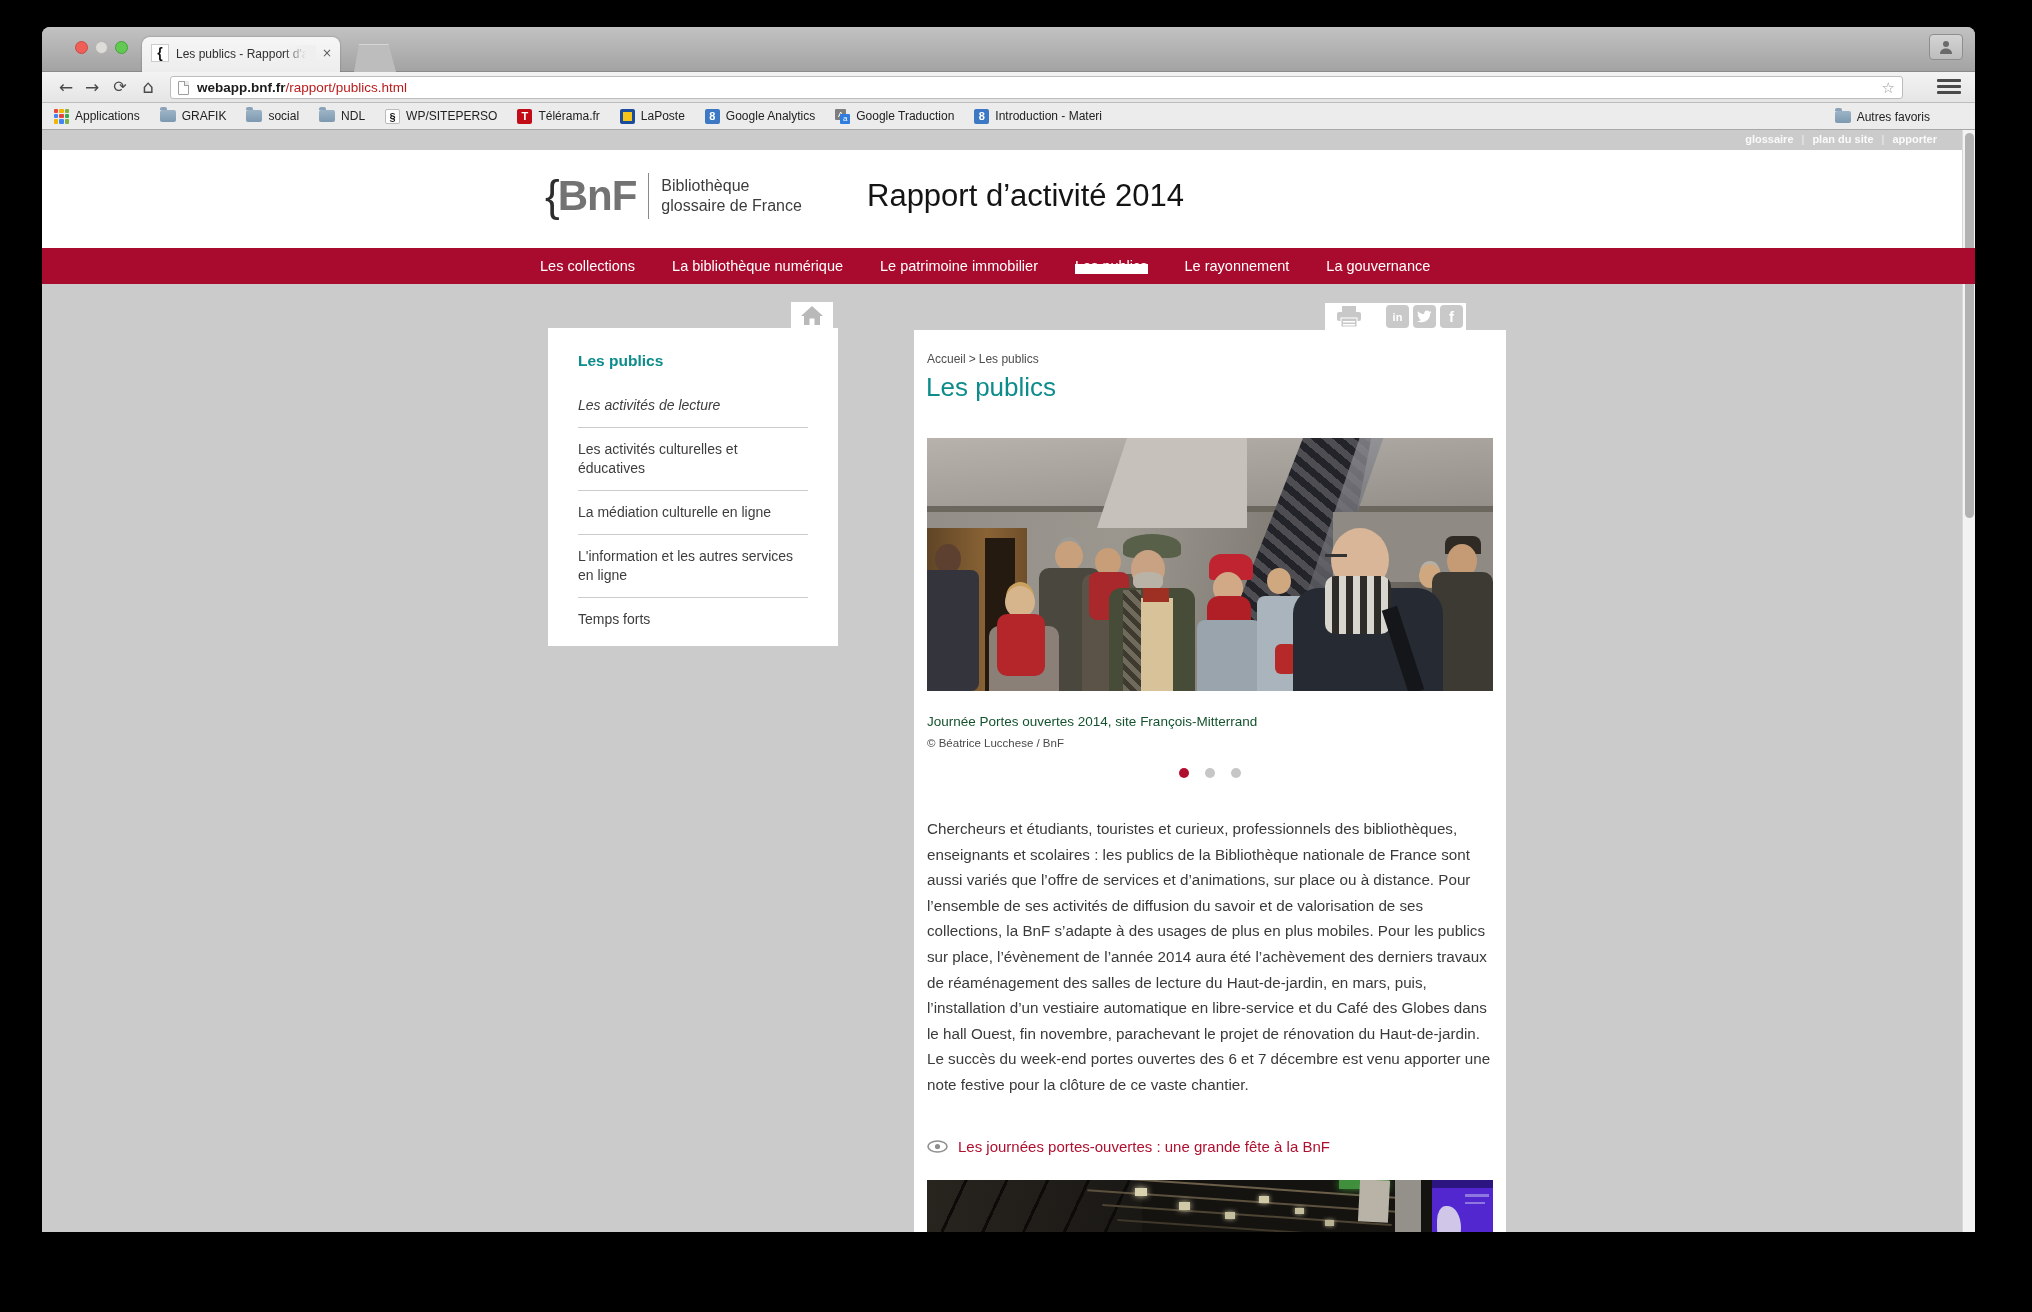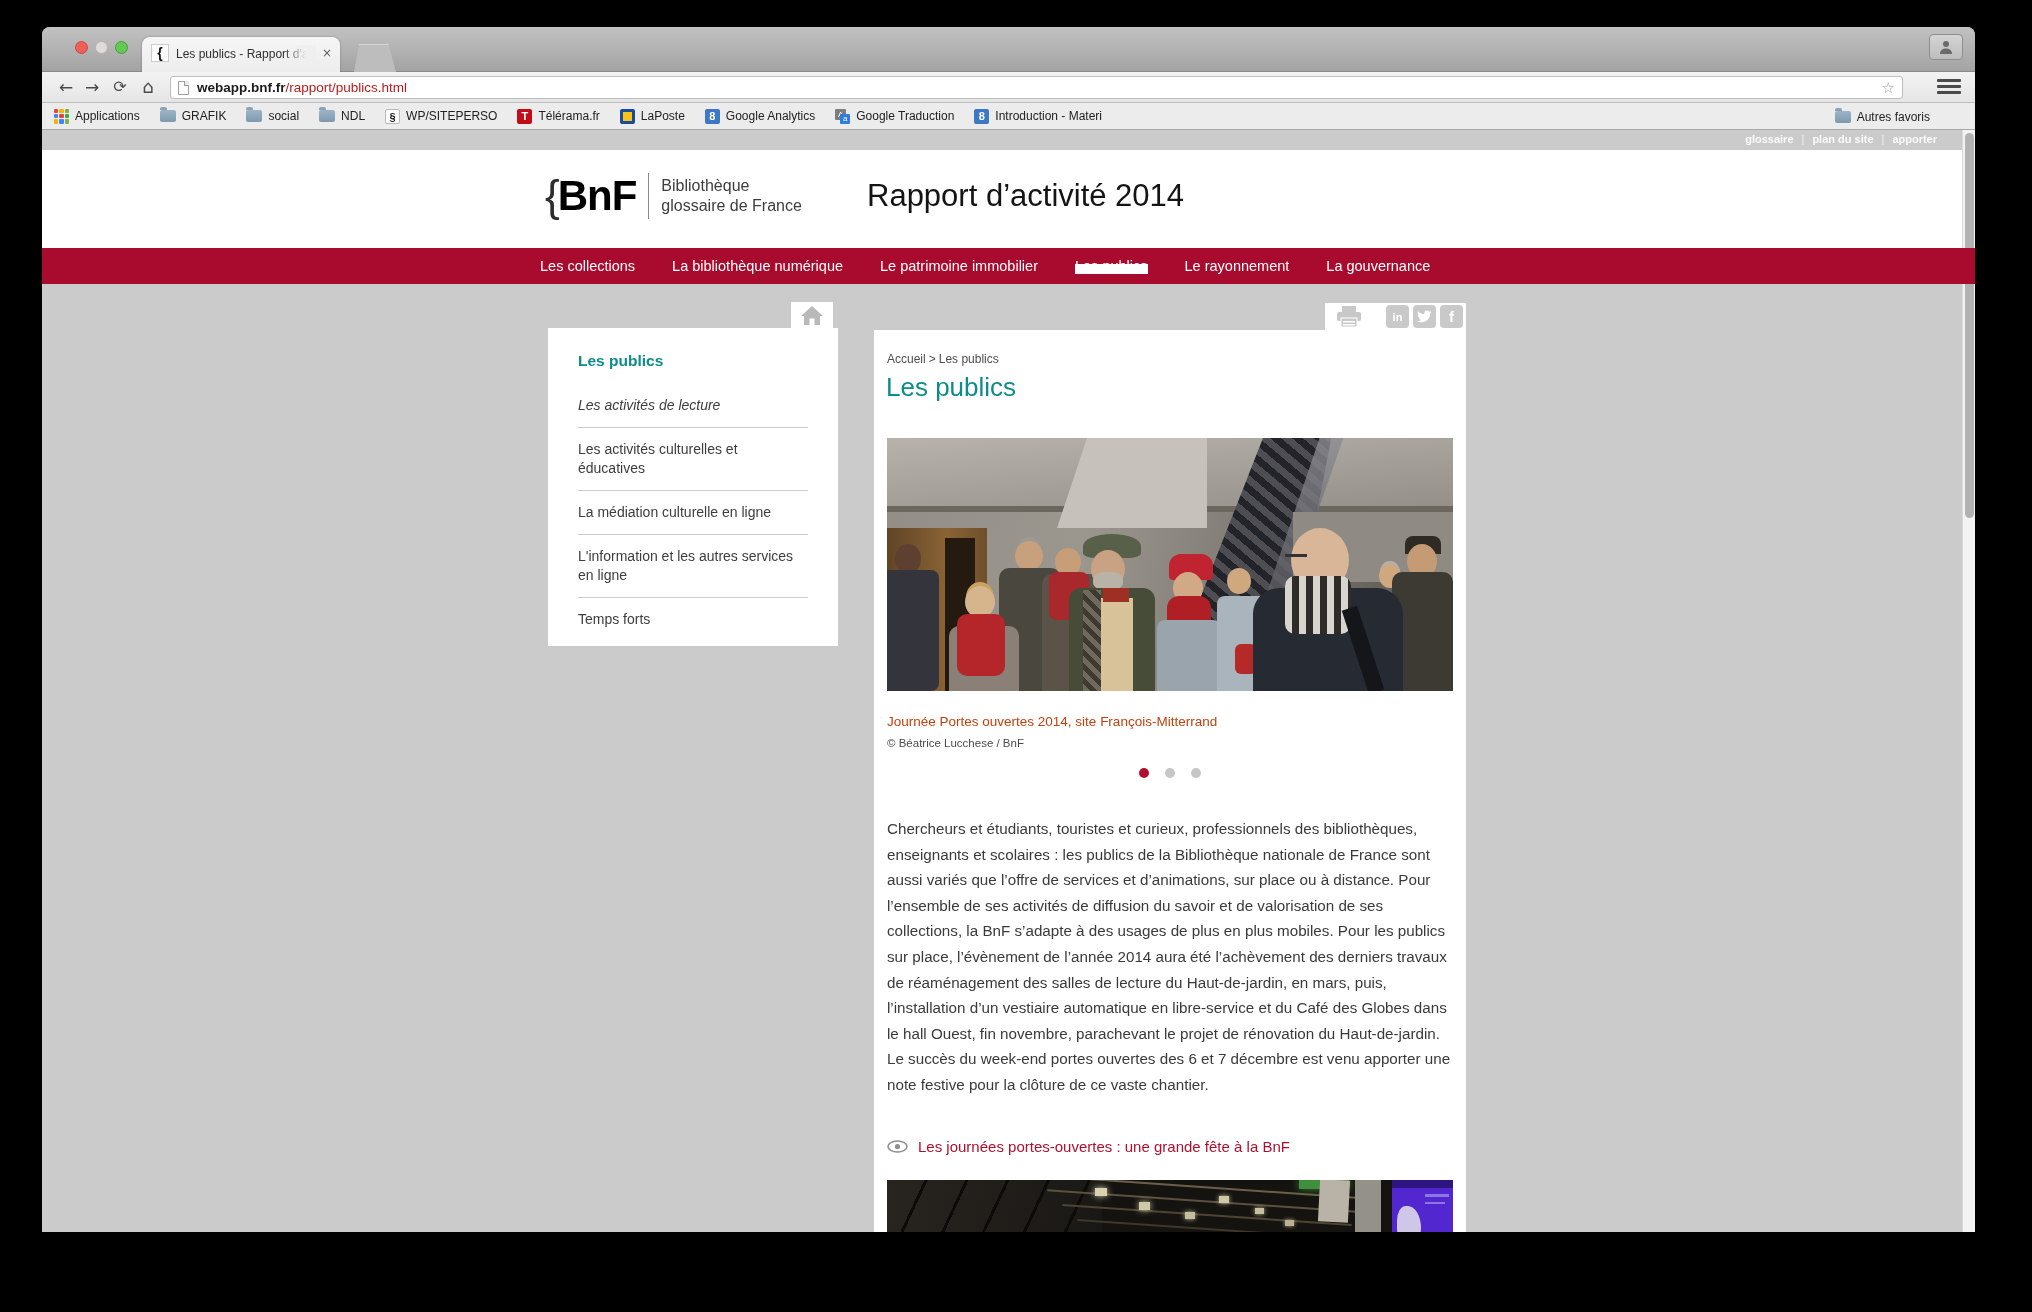--- a/index.html
+++ b/index.html
@@ -57,21 +57,21 @@
   .scrolltrack{position:absolute;right:0;top:0;width:13px;height:100%;background:#f3f3f3;border-left:1px solid #d8d8d8;}
   .scrollthumb{position:absolute;left:2px;top:3px;width:9px;height:385px;background:#b2b2b2;border-radius:5px;}
 
   .utilbar{position:absolute;left:0;top:0;width:100%;height:20px;text-align:right;padding-right:32px;font-size:11px;font-weight:bold;color:#fafafa;line-height:18px;}
   .utilbar span{margin:0 6px;}
   .utilbar .sep{margin:0 2px;color:#eee;font-weight:normal;}
 
   .siteheader{position:absolute;left:0;top:20px;width:100%;height:98px;background:#fff;}
   .logo{position:absolute;left:503px;top:22px;display:flex;align-items:center;}
   .logo .brk{font-size:44px;font-weight:500;color:#2d2d2d;letter-spacing:-2px;line-height:48px;}
-  .logo .bnf{font-size:42px;font-weight:600;color:#000000;letter-spacing:-1px;line-height:48px;margin-right:12px;}
+  .logo .bnf{font-size:42px;font-weight:600;color:#737373;letter-spacing:-1px;line-height:48px;margin-right:12px;}
   .logo .vline{width:1px;height:46px;background:#8a8a8a;margin-right:12px;}
   .logo .sub{font-size:16px;color:#3d3d3d;line-height:20px;}
   .report-title{position:absolute;left:825px;top:28px;font-size:31px;color:#141414;text-align:center;}
 
   .rednav{position:absolute;left:0;top:118px;width:100%;height:36px;background:#a80b2d;z-index:3;}
   .rednav .wrap{position:absolute;left:498px;top:0;display:flex;gap:37px;height:20px;}
   .nav-item{position:relative;color:#fff;font-size:14.5px;line-height:36px;white-space:nowrap;}
   .nav-item.active:after{content:"";position:absolute;left:0;right:0;bottom:-6px;height:10px;background:#fff;}
 
   .sidebar{position:absolute;left:506px;top:198px;width:290px;height:318px;background:#fff;padding:20px 30px 0 30px;}
@@ -80,30 +80,30 @@
   .sb-item.first{border-top:none;font-style:italic;}
   .homebox{position:absolute;left:749px;top:172px;width:42px;height:27px;background:#fff;display:flex;align-items:center;justify-content:center;}
 
   .icontab{position:absolute;left:1283px;top:173px;width:141px;height:27px;background:#fff;display:flex;align-items:center;}
   .icontab .printer{margin-left:11px;}
   .socials{position:absolute;right:3px;top:2px;display:flex;gap:4px;}
   .socbox{width:23px;height:23px;background:#c9c9c9;border-radius:4px;color:#fff;text-align:center;display:flex;align-items:center;justify-content:center;}
   .socbox.lin{font-size:11px;font-weight:bold;}
   .socbox.fb{font-size:15px;font-weight:bold;}
 
-  .mainpanel{position:absolute;left:832px;top:200px;width:592px;height:920px;background:#fff;padding:0 13px;}
+  .mainpanel{position:absolute;left:872px;top:200px;width:592px;height:920px;background:#fff;padding:0 13px;}
   .crumb{position:absolute;left:13px;top:22px;font-size:12px;color:#4d4d4d;}
   .crumb .sep{margin:0 3px;}
   .page-title{position:absolute;left:12px;top:42px;font-size:26px;color:#0d8c8c;}
 
   .photo1{position:absolute;left:13px;top:108px;width:566px;height:253px;overflow:hidden;background:linear-gradient(100deg,#928e87 0%,#9b978f 35%,#7d7972 65%,#56524b 100%);}
   .photo2{position:absolute;left:13px;top:850px;width:566px;height:110px;overflow:hidden;background:#151310;}
   .ab{position:absolute;}
 
-  .caption{position:absolute;left:13px;top:384px;font-size:13.5px;color:#c2410c;}
+  .caption{position:absolute;left:13px;top:384px;font-size:13.5px;color:#14532d;}
   .credit{position:absolute;left:13px;top:407px;font-size:11.5px;color:#4a4a4a;}
   .dots{position:absolute;left:0;top:438px;width:100%;display:flex;justify-content:center;gap:16px;}
   .dot{width:10px;height:10px;border-radius:50%;background:#c6c6c6;}
   .dot.active{background:#b0102f;}
 
   .para{position:absolute;left:13px;top:486px;width:568px;font-size:15.2px;line-height:25.6px;color:#3a3a3a;}
   .see-link{position:absolute;left:13px;top:808px;display:flex;align-items:center;gap:10px;}
   .see-link .txt{font-size:15px;color:#b0102f;}
 </style>
 </head>

